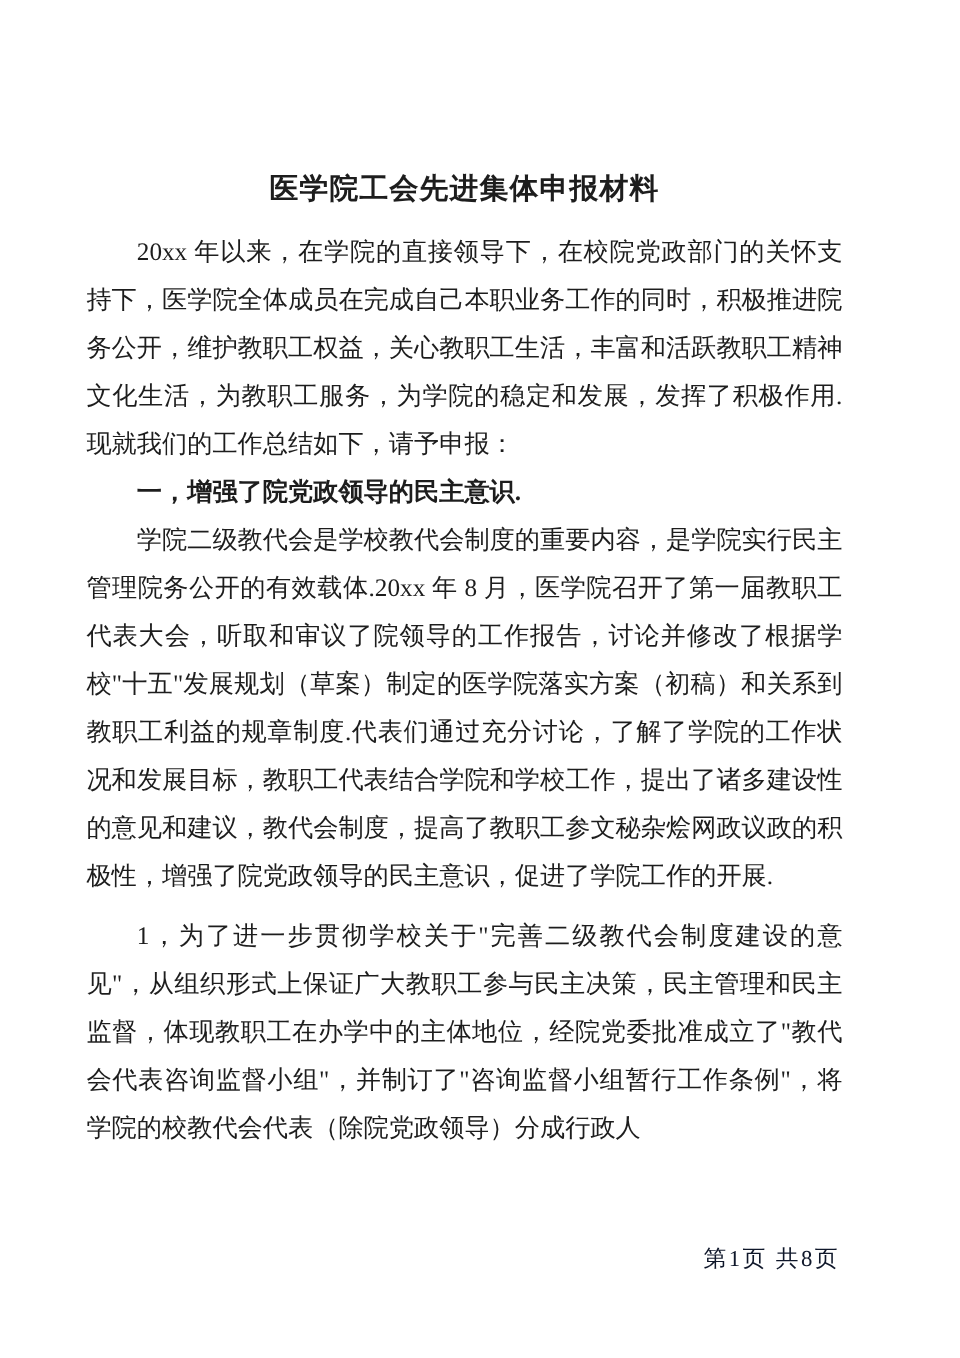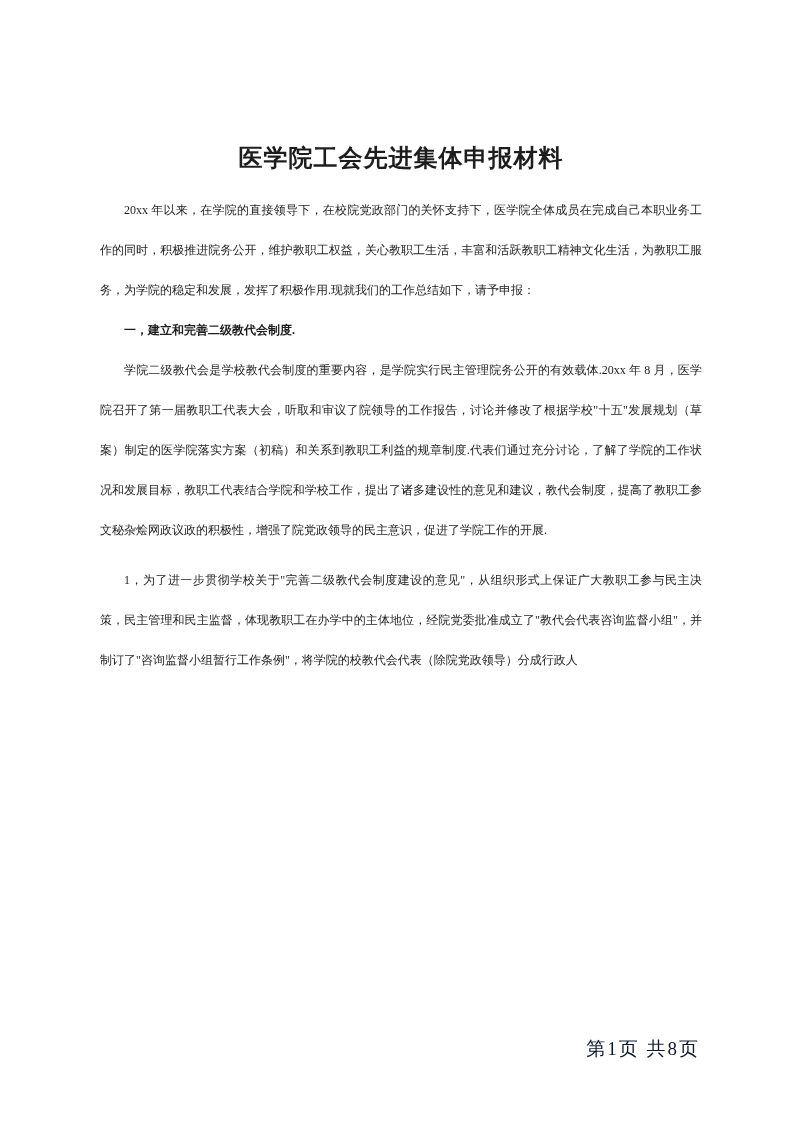--- a/index.html
+++ b/index.html
@@ -12,33 +12,33 @@
     background: #ffffff;
     font-family: "Liberation Serif", "DejaVu Serif", serif;
     color: #1d1d1d;
     position: relative;
     overflow: hidden;
   }
   .page {
     box-sizing: border-box;
     width: 800px;
     height: 1132px;
-    padding: 140px 98px 0 100px;
+    padding: 140px 98px 0 72px;
     position: relative;
   }
   .doc-title {
     font-size: 24px;
     font-weight: bold;
     text-align: center;
     margin: 0 0 14px 0;
     line-height: 36px;
     letter-spacing: 1px;
   }
   .doc-paragraph {
-    font-size: 12px;
+    font-size: 21px;
     line-height: 40px;
     text-align: justify;
     text-indent: 2em;
     margin: 0;
     word-break: break-all;
   }
   .doc-paragraph.bold {
     font-weight: bold;
   }
   .doc-paragraph.spaced {
@@ -55,21 +55,21 @@
 </style>
 </head>
 <body>
 
 <div class="page">
 
   <h1 class="doc-title">医学院工会先进集体申报材料</h1>
 
   <p class="doc-paragraph">20xx 年以来，在学院的直接领导下，在校院党政部门的关怀支持下，医学院全体成员在完成自己本职业务工作的同时，积极推进院务公开，维护教职工权益，关心教职工生活，丰富和活跃教职工精神文化生活，为教职工服务，为学院的稳定和发展，发挥了积极作用.现就我们的工作总结如下，请予申报：</p>
 
-  <p class="doc-paragraph bold">一，建立和完善二级教代会制度.</p>
+  <p class="doc-paragraph bold">一，增强了院党政领导的民主意识.</p>
 
   <p class="doc-paragraph">学院二级教代会是学校教代会制度的重要内容，是学院实行民主管理院务公开的有效载体.20xx 年 8 月，医学院召开了第一届教职工代表大会，听取和审议了院领导的工作报告，讨论并修改了根据学校"十五"发展规划（草案）制定的医学院落实方案（初稿）和关系到教职工利益的规章制度.代表们通过充分讨论，了解了学院的工作状况和发展目标，教职工代表结合学院和学校工作，提出了诸多建设性的意见和建议，教代会制度，提高了教职工参文秘杂烩网政议政的积极性，增强了院党政领导的民主意识，促进了学院工作的开展.</p>
 
   <p class="doc-paragraph spaced">1，为了进一步贯彻学校关于"完善二级教代会制度建设的意见"，从组织形式上保证广大教职工参与民主决策，民主管理和民主监督，体现教职工在办学中的主体地位，经院党委批准成立了"教代会代表咨询监督小组"，并制订了"咨询监督小组暂行工作条例"，将学院的校教代会代表（除院党政领导）分成行政人</p>
 
   <div class="page-footer">第1页 共8页</div>
 
 </div>
 
 </body></html>

